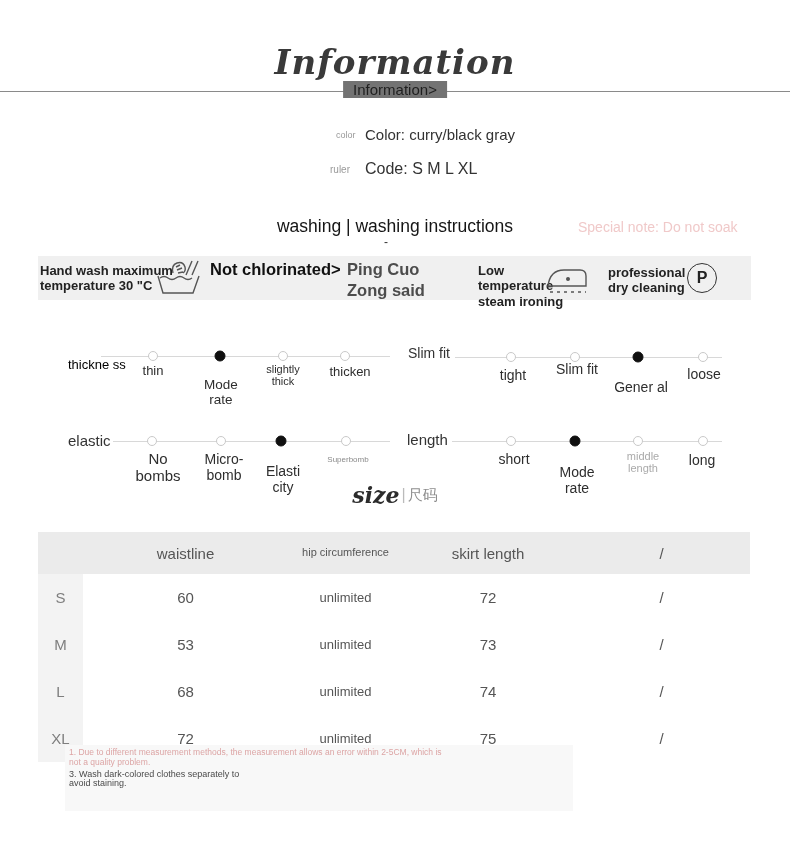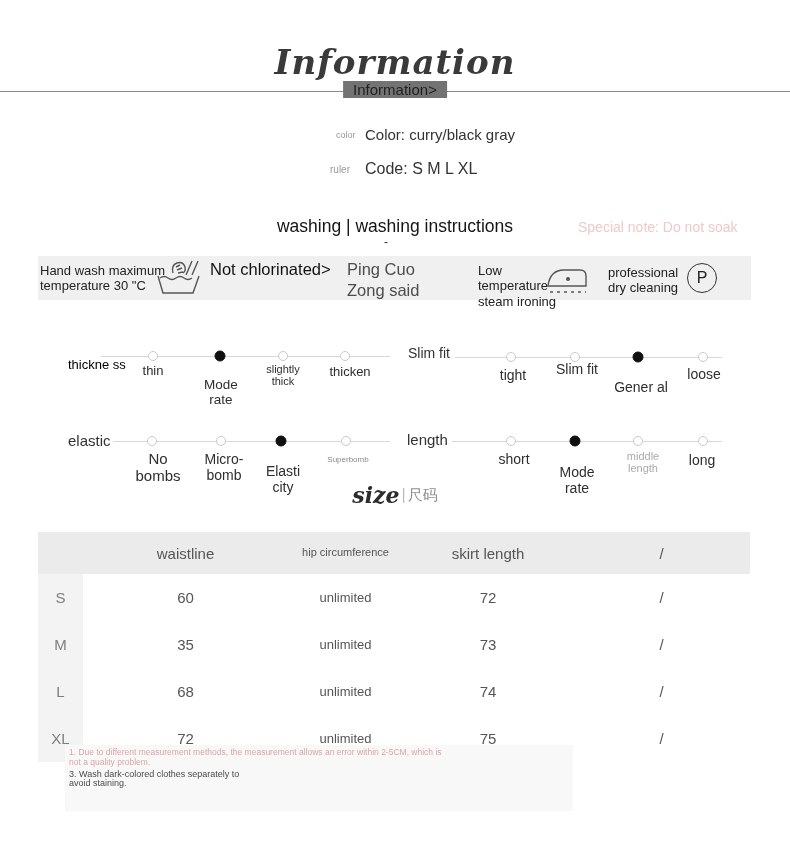--- a/index.html
+++ b/index.html
@@ -16,21 +16,21 @@
   .mini-label{color:#9a9a9a;}
   #color-label{top:130px;left:336px;font-size:9px;}
   #color-value{top:126px;left:365px;font-size:15px;color:#333;}
   #ruler-label{top:164px;left:330px;font-size:10px;}
   #code-value{top:160px;left:365px;font-size:16px;color:#333;}
   
   #washing-heading{top:216px;left:0;right:0;text-align:center;font-size:17.5px;color:#141414;}
   #washing-mark{top:235px;left:384px;font-size:12px;color:#333;}
   #special-note{top:219px;left:578px;font-size:14px;}
   
-  #washing-bar{top:256px;left:38px;width:713px;height:44px;}
+  #washing-bar{top:256px;left:38px;width:713px;height:44px;font-weight:bold;}
   .bar-text-sm{position:absolute;font-size:13px;line-height:1.18;color:#222;}
   .bar-text-lg{position:absolute;font-size:16.5px;line-height:1.25;color:#111;}
   .p-circle{position:absolute;width:28px;height:28px;border:1.6px solid #333;border-radius:50%;
             display:flex;align-items:center;justify-content:center;font-size:16px;color:#222;background:transparent;}
   
   .axis-line{position:absolute;height:1px;background:#d8d8d8;}
   .dot{position:absolute;width:8px;height:8px;border-radius:50%;background:#fff;border:1px solid #c9c9c9;
        transform:translate(-50%,-50%);}
   .dot.filled{width:9px;height:9px;background:#101010;border-color:#101010;}
   .opt{position:absolute;transform:translateX(-50%);text-align:center;line-height:1.12;color:#2e2e2e;}
@@ -183,21 +183,21 @@
     <tbody>
       <tr>
         <td class="rowlab">S</td>
         <td>60</td>
         <td class="hip-c">unlimited</td>
         <td>72</td>
         <td>/</td>
       </tr>
       <tr>
         <td class="rowlab">M</td>
-        <td>35</td>
+        <td>53</td>
         <td class="hip-c">unlimited</td>
         <td>73</td>
         <td>/</td>
       </tr>
       <tr>
         <td class="rowlab">L</td>
         <td>68</td>
         <td class="hip-c">unlimited</td>
         <td>74</td>
         <td>/</td>

